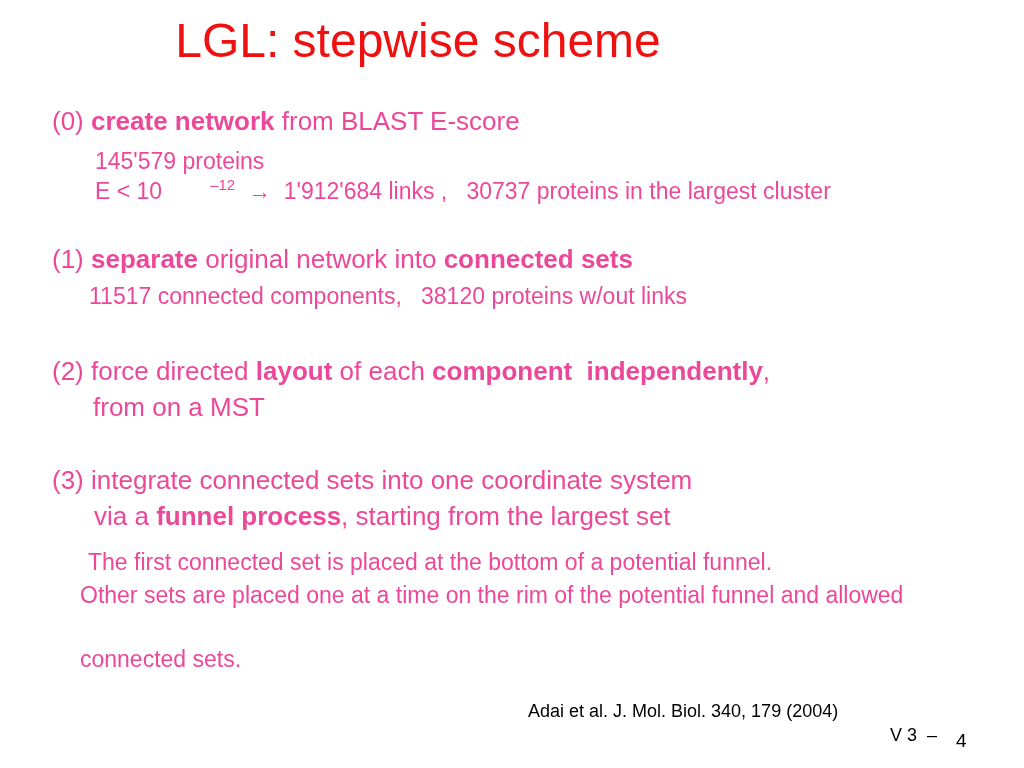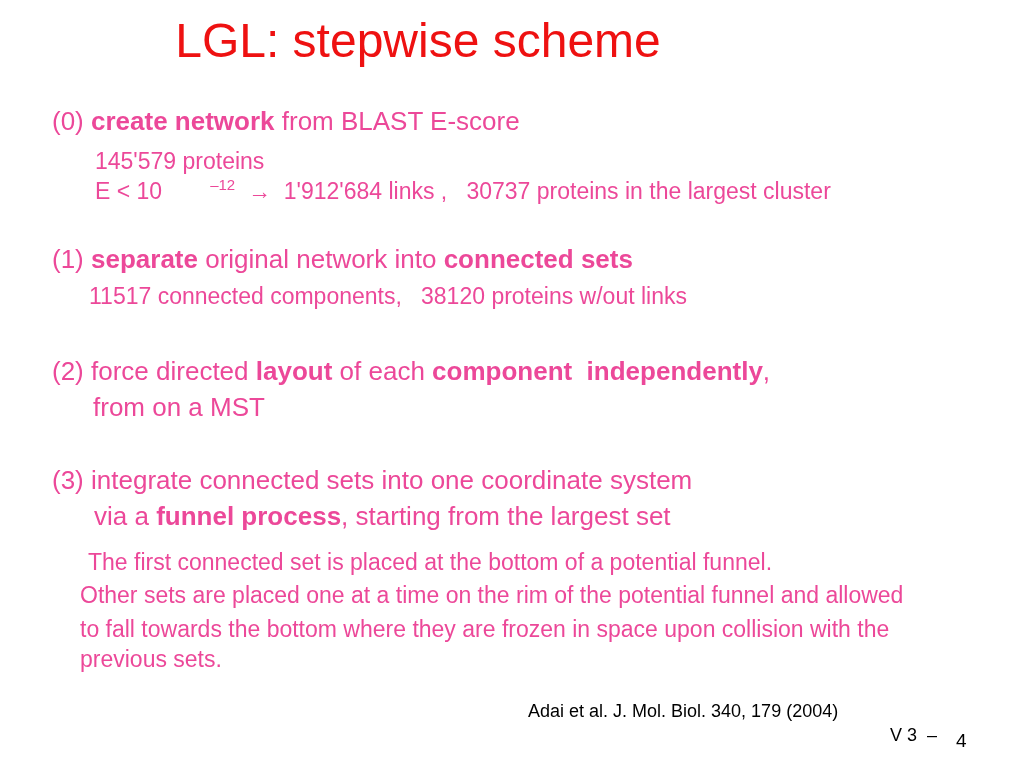--- a/index.html
+++ b/index.html
@@ -92,21 +92,20 @@
   <div class="line sub23" style="left:89px; top:283px;"><span>11517 connected components,   38120 proteins w/out links</span></div>
 
   <div class="line" style="left:52px; top:357px;"><span>(2) force directed </span><b>layout</b><span> of each </span><b>component  independently</b><span>,</span></div>
   <div class="line" style="left:93px; top:393px;"><span>from on a MST</span></div>
 
   <div class="line" style="left:52px; top:466px;"><span>(3) integrate connected sets into one coordinate system</span></div>
   <div class="line" style="left:94px; top:502px;"><span>via a </span><b>funnel process</b><span>, starting from the largest set</span></div>
 
   <div class="line note-line" style="left:80px; top:549px;margin-left:8px;"><span>The first connected set is placed at the bottom of a potential funnel.</span></div>
   <div class="line note-line" style="left:80px; top:582px;"><span>Other sets are placed one at a time on the rim of the potential funnel and allowed</span></div>
-  <div class="line note-line" style="left:80px; top:616px;"><span>to fall towards the bottom where they are frozen in space upon collision with the</span></div>
-  <div class="line note-line" style="left:80px; top:646px;"><span>previous sets.</span></div>
+  <div class="line note-line" style="left:80px; top:646px;"><span>connected sets.</span></div>
 
   <div class="citation">Adai et al. J. Mol. Biol. 340, 179 (2004)</div>
 
   <div class="footer-lecture">V 3  –</div>
   <div class="footer-page">4</div>
 
 </div>
 
 </body></html>

